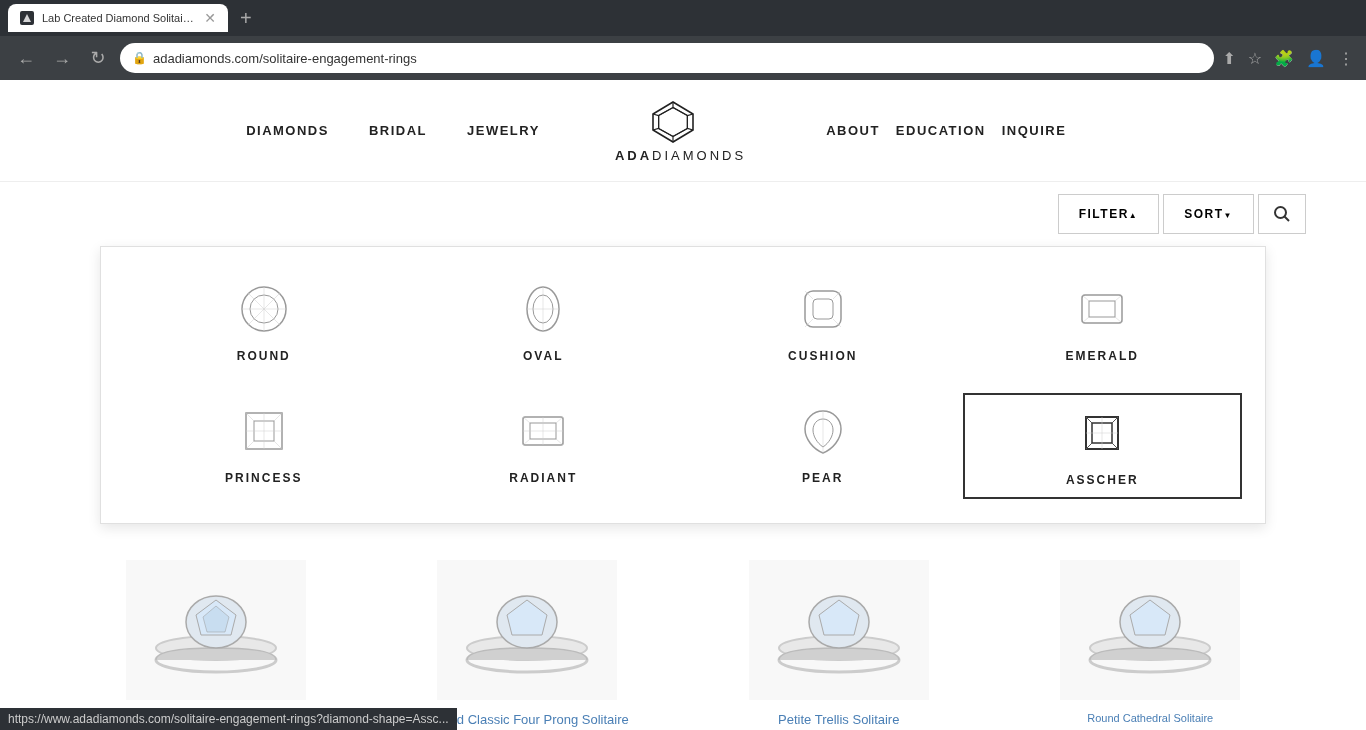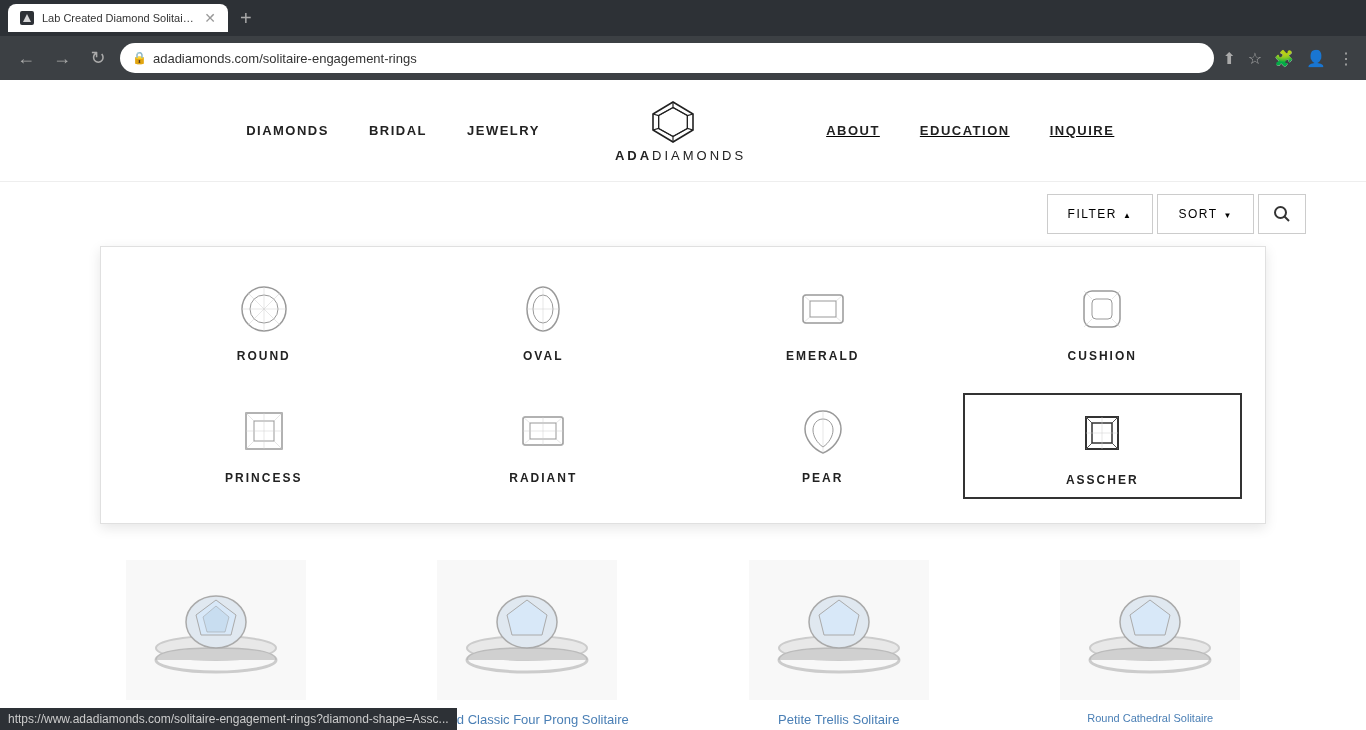--- a/index.html
+++ b/index.html
@@ -120,44 +120,43 @@
       letter-spacing: 3px;
       color: #222;
       font-weight: 600;
       margin-top: 2px;
       margin-left: 15px;
     }
     .logo-text span { font-weight: 400; }
     .nav-links-right {
       display: flex;
       align-items: center;
-      gap: 40px;
+      gap: 16px;
       flex: 1;
       margin-left: 80px;
-      text-decoration: underline;
     }
 
     
     .filter-toolbar {
       display: flex;
       justify-content: flex-end;
       padding: 12px 60px;
       gap: 4px;
     }
     .filter-btn {
       border: 1px solid #ccc;
       background: #fff;
       padding: 10px 20px;
       font-size: 12px;
       letter-spacing: 1.5px;
-      font-weight: 400;
-      cursor: pointer;
-      display: flex;
-      align-items: center;
-      gap: 6px;
+      font-weight: 700;
+      cursor: pointer;
+      display: flex;
+      align-items: center;
+      gap: 0;
       text-transform: uppercase;
     }
     .search-btn {
       border: 1px solid #ccc;
       background: #fff;
       padding: 10px 14px;
       cursor: pointer;
       display: flex;
       align-items: center;
     }
@@ -355,40 +354,40 @@
           <ellipse cx="28" cy="28" rx="16" ry="22" fill="none" stroke="#999" stroke-width="1.5"></ellipse>
           <ellipse cx="28" cy="28" rx="10" ry="14" fill="none" stroke="#999" stroke-width="1"></ellipse>
           <line x1="28" y1="6" x2="28" y2="50" stroke="#ccc" stroke-width="0.5"></line>
           <line x1="12" y1="28" x2="44" y2="28" stroke="#ccc" stroke-width="0.5"></line>
         </svg>
         <span class="shape-label">OVAL</span>
       </div>
 
       <div class="shape-item">
         <svg class="shape-icon" viewBox="0 0 56 56">
+          <rect x="10" y="10" width="36" height="36" rx="8" ry="8" fill="none" stroke="#999" stroke-width="1.5"></rect>
+          <rect x="18" y="18" width="20" height="20" rx="4" ry="4" fill="none" stroke="#999" stroke-width="1"></rect>
+          <line x1="10" y1="10" x2="18" y2="18" stroke="#ccc" stroke-width="0.5"></line>
+          <line x1="46" y1="10" x2="38" y2="18" stroke="#ccc" stroke-width="0.5"></line>
+          <line x1="10" y1="46" x2="18" y2="38" stroke="#ccc" stroke-width="0.5"></line>
+          <line x1="46" y1="46" x2="38" y2="38" stroke="#ccc" stroke-width="0.5"></line>
+        </svg>
+        <span class="shape-label">CUSHION</span>
+      </div>
+
+      <div class="shape-item">
+        <svg class="shape-icon" viewBox="0 0 56 56">
           <rect x="8" y="14" width="40" height="28" rx="3" fill="none" stroke="#999" stroke-width="1.5"></rect>
           <rect x="15" y="20" width="26" height="16" fill="none" stroke="#999" stroke-width="1"></rect>
           <line x1="8" y1="14" x2="15" y2="20" stroke="#ccc" stroke-width="0.5"></line>
           <line x1="48" y1="14" x2="41" y2="20" stroke="#ccc" stroke-width="0.5"></line>
           <line x1="8" y1="42" x2="15" y2="36" stroke="#ccc" stroke-width="0.5"></line>
           <line x1="48" y1="42" x2="41" y2="36" stroke="#ccc" stroke-width="0.5"></line>
         </svg>
         <span class="shape-label">EMERALD</span>
-      </div>
-
-      <div class="shape-item">
-        <svg class="shape-icon" viewBox="0 0 56 56">
-          <rect x="10" y="10" width="36" height="36" rx="8" ry="8" fill="none" stroke="#999" stroke-width="1.5"></rect>
-          <rect x="18" y="18" width="20" height="20" rx="4" ry="4" fill="none" stroke="#999" stroke-width="1"></rect>
-          <line x1="10" y1="10" x2="18" y2="18" stroke="#ccc" stroke-width="0.5"></line>
-          <line x1="46" y1="10" x2="38" y2="18" stroke="#ccc" stroke-width="0.5"></line>
-          <line x1="10" y1="46" x2="18" y2="38" stroke="#ccc" stroke-width="0.5"></line>
-          <line x1="46" y1="46" x2="38" y2="38" stroke="#ccc" stroke-width="0.5"></line>
-        </svg>
-        <span class="shape-label">CUSHION</span>
       </div>
 
       <div class="shape-item">
         <svg class="shape-icon" viewBox="0 0 56 56">
           <rect x="10" y="10" width="36" height="36" fill="none" stroke="#999" stroke-width="1.5"></rect>
           <rect x="18" y="18" width="20" height="20" fill="none" stroke="#999" stroke-width="1"></rect>
           <line x1="10" y1="10" x2="18" y2="18" stroke="#ccc" stroke-width="0.5"></line>
           <line x1="46" y1="10" x2="38" y2="18" stroke="#ccc" stroke-width="0.5"></line>
           <line x1="10" y1="46" x2="18" y2="38" stroke="#ccc" stroke-width="0.5"></line>
           <line x1="46" y1="46" x2="38" y2="38" stroke="#ccc" stroke-width="0.5"></line>

